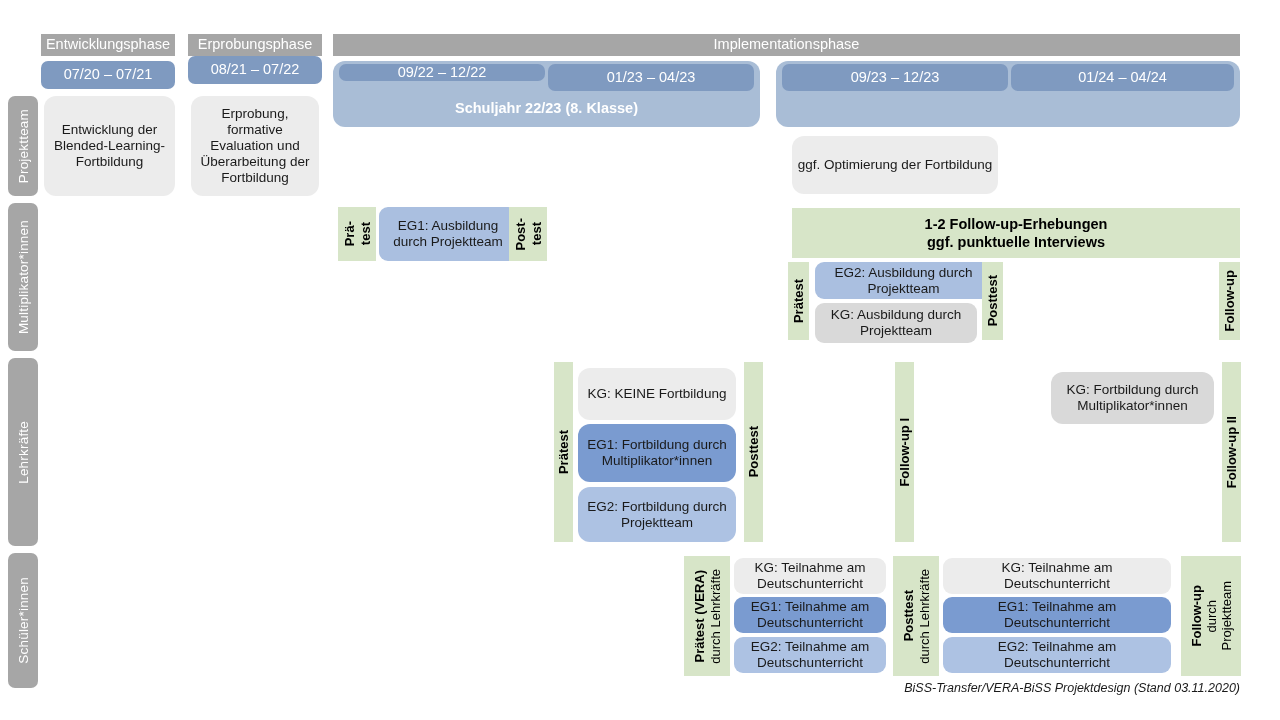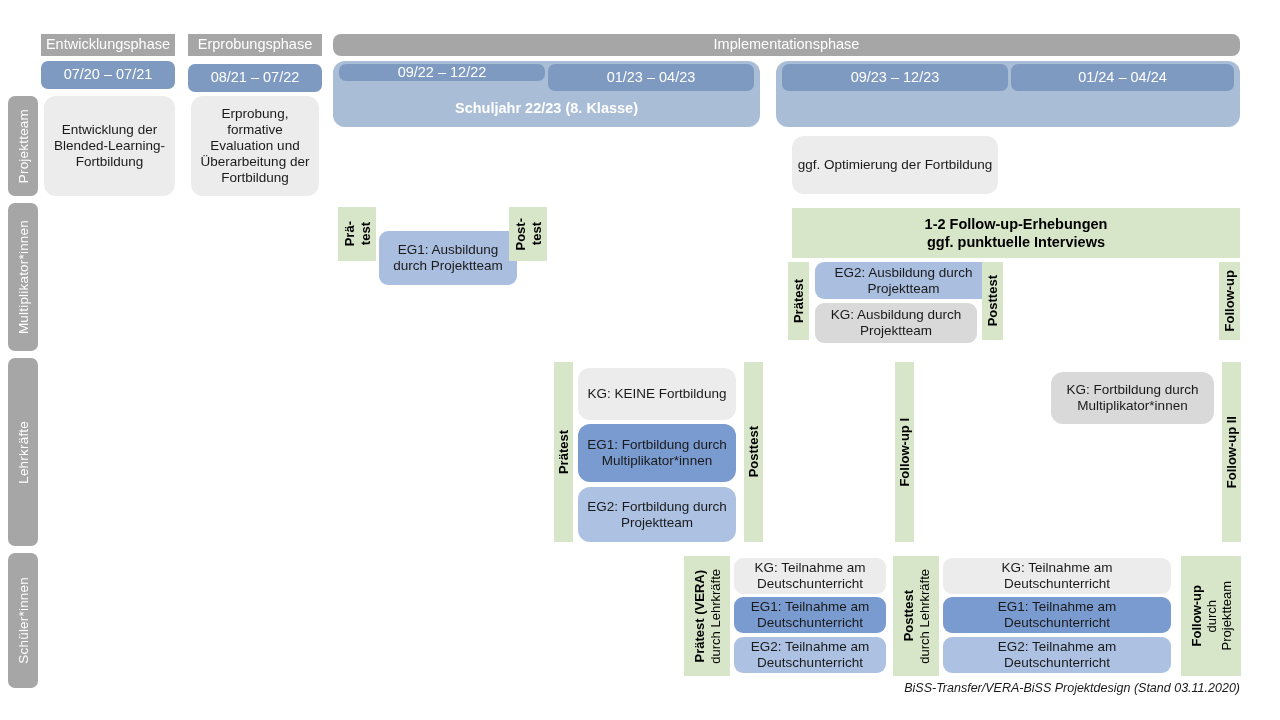--- a/index.html
+++ b/index.html
@@ -77,28 +77,28 @@
 <body>
 
 <div id="stage">
 
   <div class="abs box phase sq" style="left:41px;top:34px;width:134px;height:22px;">
     <span>Entwicklungsphase</span>
   </div>
   <div class="abs box phase sq" style="left:188px;top:34px;width:134px;height:22px;">
     <span>Erprobungsphase</span>
   </div>
-  <div class="abs box phase sq" style="left:333px;top:34px;width:907px;height:22px;border-radius:8px;">
+  <div class="abs box phase sq" style="left:333px;top:34px;width:907px;height:22px;">
     <span>Implementationsphase</span>
   </div>
 
   <div class="abs box date" style="left:41px;top:61px;width:134px;height:28px;">
     <span>07/20 – 07/21</span>
   </div>
-  <div class="abs box date" style="left:188px;top:64px;width:134px;height:28px;align-items:center;">
+  <div class="abs box date" style="left:188px;top:56px;width:134px;height:28px;align-items:center;">
     <span>08/21 – 07/22</span>
   </div>
 
   <div class="abs band-wrap" style="left:333px;top:61px;width:427px;height:66px;">
     <div class="abs box date" style="left:6px;top:3px;width:206px;height:17px;">
       <span>09/22 – 12/22</span>
     </div>
     <div class="abs box date" style="left:215px;top:3px;width:206px;height:27px;">
       <span>01/23 – 04/23</span>
     </div>
@@ -136,21 +136,21 @@
     <span>Erprobung, formative Evaluation und Überarbeitung der Fortbildung</span>
   </div>
   <div class="abs box grey-box rnd-lg" style="left:792px;top:136px;width:206px;height:58px;padding:4px 4px;">
     <span>ggf. Optimierung der Fortbildung</span>
   </div>
 
   <div class="abs green two sq" style="left:338px;top:207px;width:38px;height:54px;">
     <span class="vtxt">Prä-</span>
     <span class="vtxt">test</span>
   </div>
-  <div class="abs box blue-mid rnd" style="left:379px;top:207px;width:138px;height:54px;padding:2px 13px;margin-top:24px;">
+  <div class="abs box blue-mid rnd" style="left:379px;top:207px;width:138px;height:54px;padding:2px 13px;">
     <span>EG1: Ausbildung durch Projektteam</span>
   </div>
   <div class="abs green two sq" style="left:509px;top:207px;width:38px;height:54px;">
     <span class="vtxt">Post-</span>
     <span class="vtxt">test</span>
   </div>
 
   <div class="abs green-banner sq" style="left:792px;top:208px;width:448px;height:50px;">
     <div>
       <div>1-2 Follow-up-Erhebungen</div>

